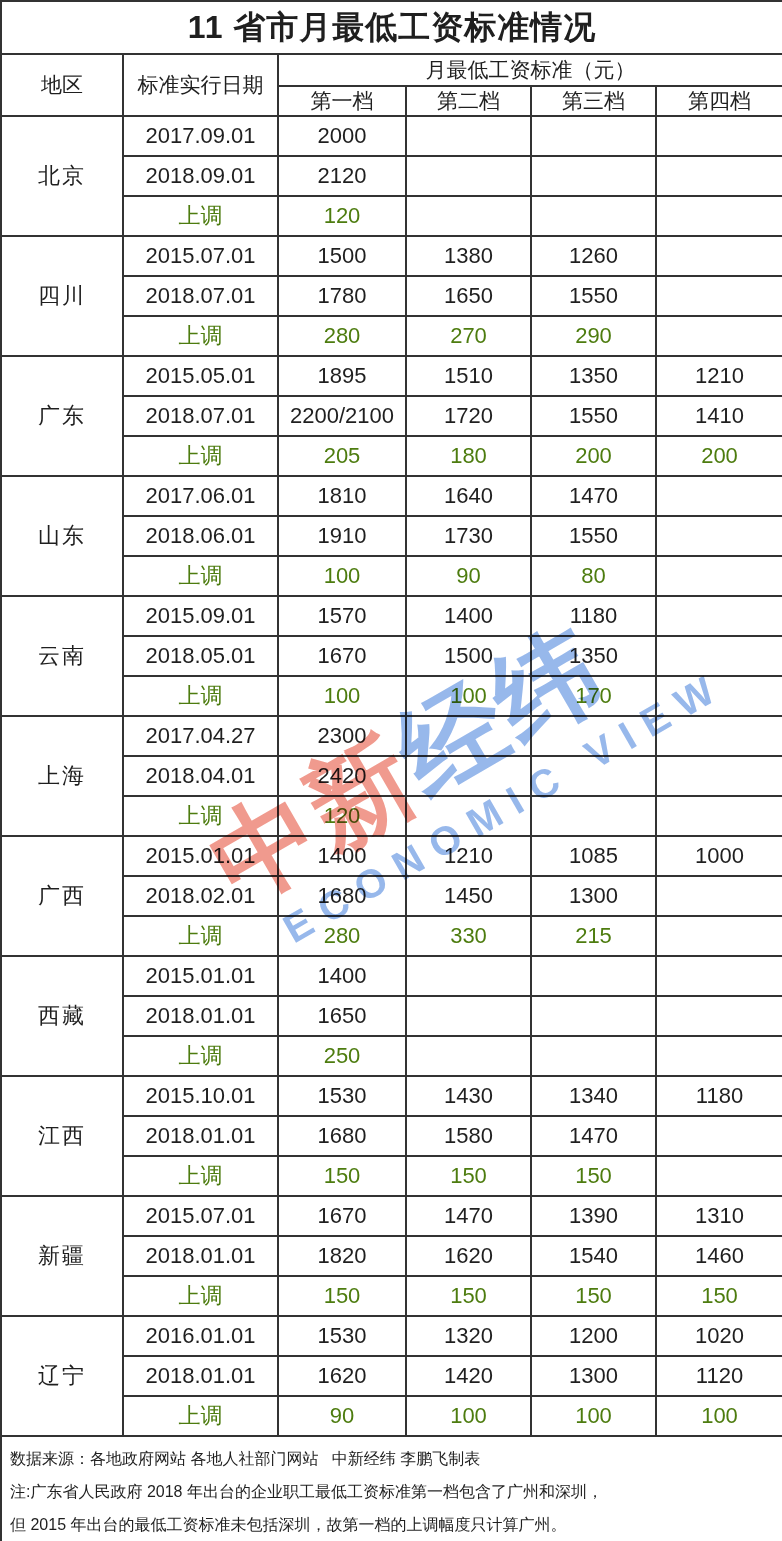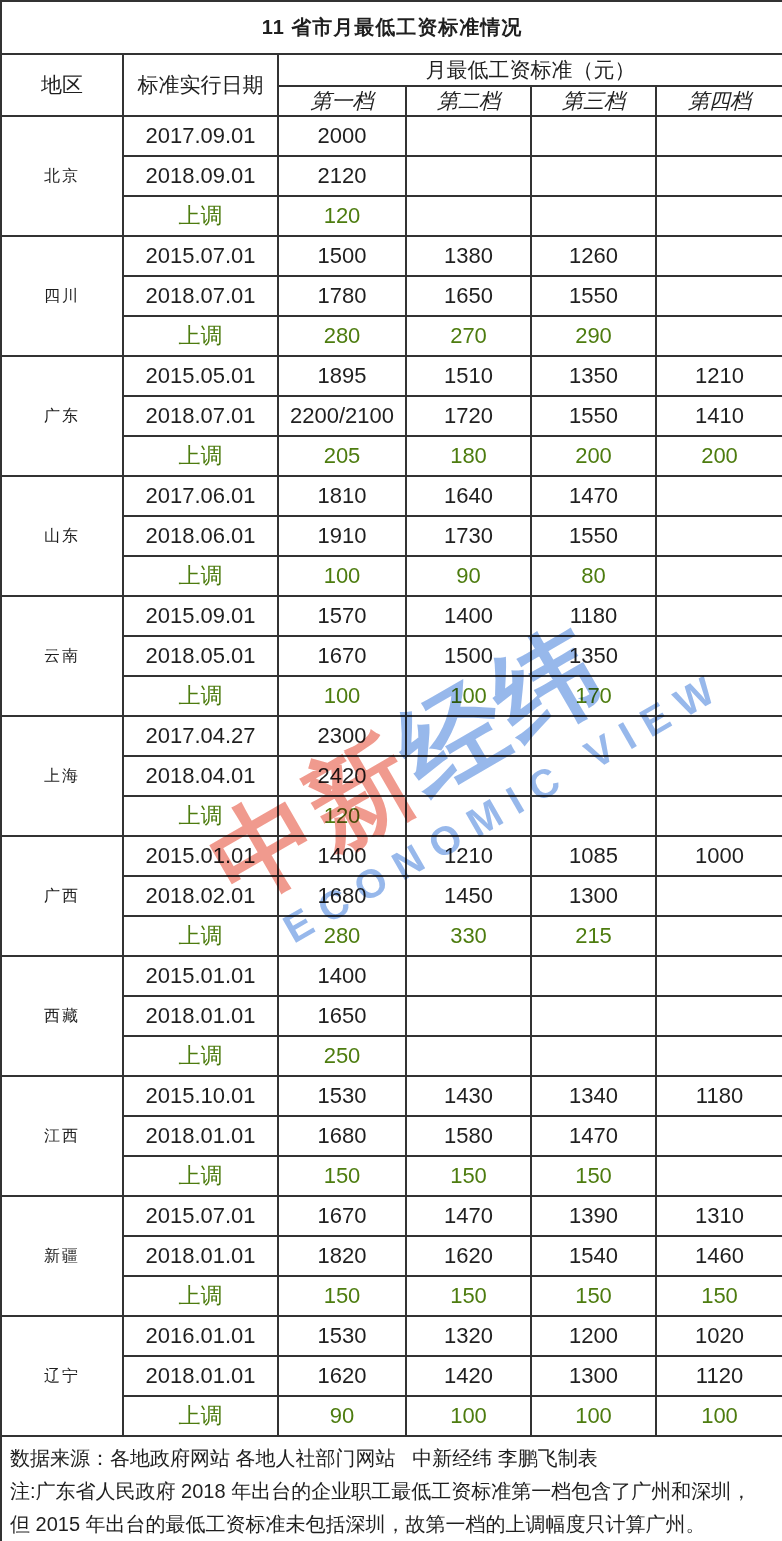--- a/index.html
+++ b/index.html
@@ -25,39 +25,39 @@
     border: 2px solid #333333;
     text-align: center;
     vertical-align: middle;
     font-size: 22px;
     font-weight: normal;
     color: #1f1f1f;
     overflow: hidden;
   }
   tr.title-row th {
     height: 53px;
-    font-size: 20px;
+    font-size: 32px;
     font-weight: bold;
     letter-spacing: 1px;
   }
   tr.hdr1 th { height: 32px; font-size: 21px; }
-  tr.hdr2 th { height: 30px; font-size: 21px; font-style: italic; }
+  tr.hdr2 th { height: 30px; font-size: 21px; }
   th.region-hdr, th.date-hdr { font-size: 21px; }
   tbody td { height: 40px; }
-  tbody td.region { font-size: 16px; letter-spacing: 2px; }
+  tbody td.region { font-size: 22px; letter-spacing: 2px; }
   tr.row-mid td, tr.row-inc td { border-top: 1px solid #4a4a4a; }
   td.inc { color: #4d7c0f; }
   tfoot td {
     height: 106px;
     text-align: left;
     vertical-align: top;
     padding: 5px 8px 0 8px;
   }
   .foot-line {
-    font-size: 20px;
+    font-size: 16px;
     line-height: 33px;
     white-space: pre-wrap;
     text-align: left;
   }
   
   .watermark {
     position: absolute;
     left: 200px;
     top: 690px;
     width: 510px;

